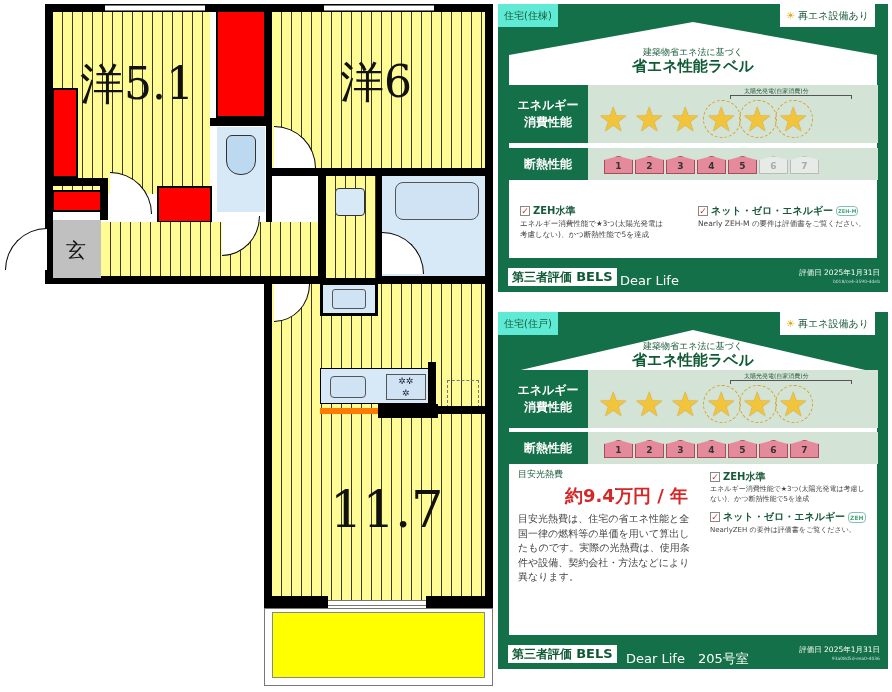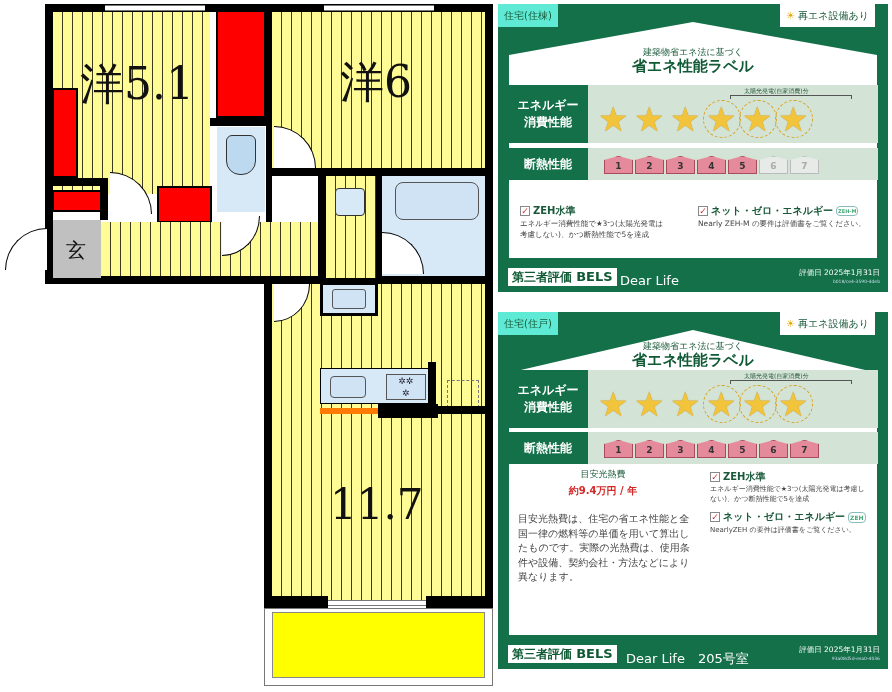--- a/index.html
+++ b/index.html
@@ -35,22 +35,22 @@
 .hs.off{background:#e6ebe7;border-color:#bbb;color:#aaa}
 .chk{position:absolute;font-size:10px;color:#1a5a3a;font-weight:bold;display:flex;align-items:center;gap:3px}
 .cb{display:inline-block;width:10px;height:10px;border:1px solid #888;color:#c33;font-size:9px;line-height:9px;text-align:center;background:#fff}
 .txt{position:absolute;font-size:7.5px;color:#444;line-height:1.45}
 .foot{position:absolute;left:0;right:0;bottom:0;height:28px}
 .bels{position:absolute;left:10px;top:4px;background:#fff;color:#0f5a35;font-size:12px;font-weight:bold;padding:2px 4px;height:18px;line-height:14px}
 .bels b{font-size:13px}
 .dl{position:absolute;color:#fff;font-size:13px;top:9px}
 .date{position:absolute;right:8px;top:4px;color:#fff;font-size:7.5px;text-align:right}
 .id{position:absolute;right:8px;top:15px;color:#cde;font-size:4.5px}
-.cost-title{position:absolute;font-size:9px;color:#1a5a3a;text-align:center}
-.cost-val{position:absolute;font-size:10px;color:#d42828;font-weight:bold;text-align:center}
+.cost-title{position:absolute;font-size:9px;color:#1a5a3a;text-align:left}
+.cost-val{position:absolute;font-size:18px;color:#d42828;font-weight:bold;text-align:right}
 </style>
 </head>
 <body>
 
 <div id="plan">
 
   <div class="wall" style="left:45px;top:4px;width:448px;height:8px"></div>
   <div class="win" style="left:105px;top:5px;width:100px;height:6px"></div>
   <div class="win" style="left:324px;top:5px;width:110px;height:6px"></div>
   <div class="wall" style="left:45px;top:4px;width:8px;height:280px"></div>
@@ -102,21 +102,21 @@
 
   <div class="blue" style="left:320px;top:368px;width:110px;height:36px"></div>
   <div class="abs" style="left:330px;top:376px;width:36px;height:22px;border:1px solid #555;border-radius:4px;background:#cfe3f5"></div>
   <div class="abs" style="left:386px;top:374px;width:40px;height:26px;border:1px solid #555;background:#cfe3f5;font-size:9px;line-height:12px;text-align:center;color:#223">✲✲<br>✲</div>
   <div class="abs" style="left:320px;top:408px;width:60px;height:6px;background:#ff7a00"></div>
   <div class="wall" style="left:378px;top:404px;width:60px;height:14px"></div>
   <div class="wall" style="left:428px;top:362px;width:8px;height:44px"></div>
   <div class="abs" style="left:447px;top:380px;width:32px;height:28px;border:1px dashed #777"></div>
   <div class="wall" style="left:430px;top:406px;width:58px;height:8px"></div>
 
-  <div class="room-label" style="left:330px;top:484px;font-size:42px">11.7</div>
+  <div class="room-label" style="left:330px;top:484px;font-size:51px">11.7</div>
 
   <div class="wall" style="left:264px;top:596px;width:64px;height:12px"></div>
   <div class="wall" style="left:426px;top:596px;width:67px;height:12px"></div>
   <div class="win" style="left:328px;top:600px;width:98px;height:6px"></div>
   <div class="abs" style="left:264px;top:608px;width:229px;height:78px;border:1px solid #777;background:#fff"></div>
   <div class="abs" style="left:272px;top:612px;width:213px;height:66px;background:#ffff00;border:1px solid #888"></div>
 </div>
 
 <div class="label" style="top:4px;height:288px">
   <div class="house" style="bottom:34px"></div>

